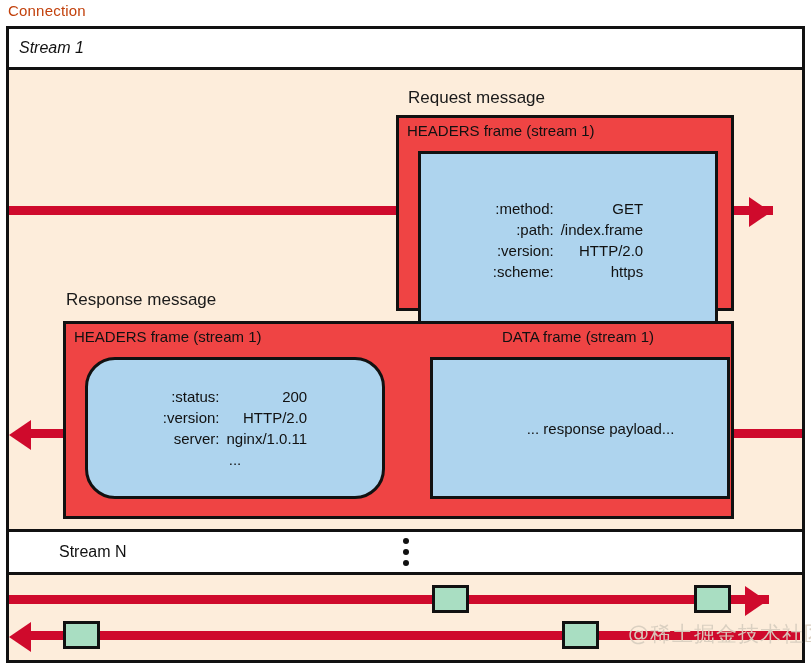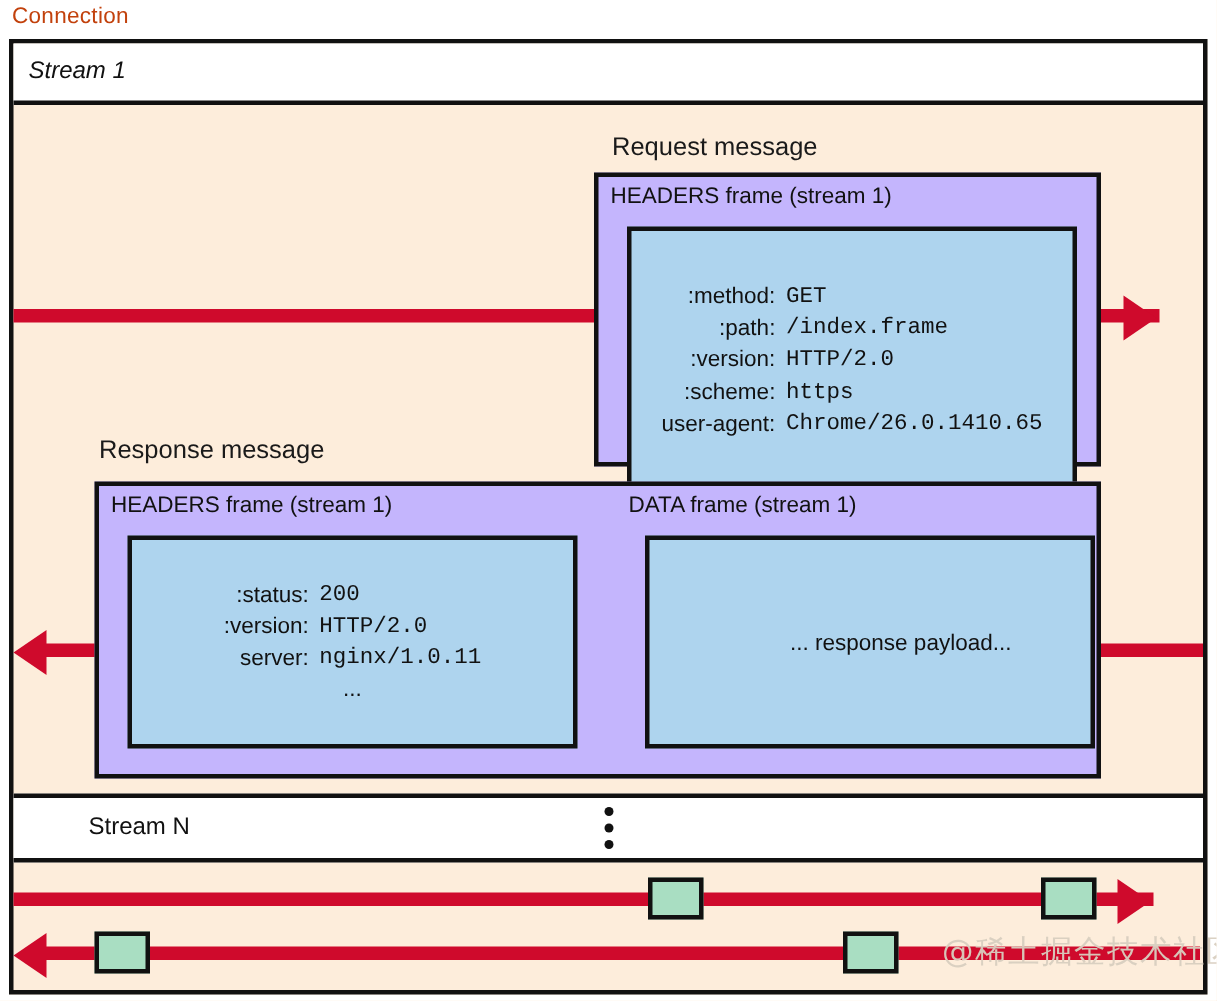--- a/index.html
+++ b/index.html
@@ -52,51 +52,51 @@
   #resp-line{left:30px;top:429px;width:772px;}
   #resp-head{left:9px;top:420px;}
 
   
   .msg-caption{font-size:17px;color:#1a1a1a;}
   #request-caption{left:408px;top:88px;}
   #response-caption{left:66px;top:290px;}
 
   
   .green-box{
-    background:#c4b5fd;border:3px solid #111;box-sizing:border-box;
+    background:#ef4444;border:3px solid #111;box-sizing:border-box;
   }
   .frame-title{font-size:15px;color:#111;padding:4px 0 0 8px;}
 
   #request-message{left:396px;top:115px;width:338px;height:196px;}
   #response-message{left:63px;top:321px;width:671px;height:198px;}
 
   
   .blue-box{
     background:#aed4ee;border:3px solid #111;box-sizing:border-box;
   }
 
   #request-headers-payload{left:19px;top:33px;width:300px;height:178px;
     display:flex;align-items:center;justify-content:center;}
   #response-headers-payload{left:19px;top:33px;width:300px;height:142px;
-    display:flex;align-items:center;justify-content:center;}
+    display:flex;align-items:center;justify-content:center;border-radius:30px;}
   #data-frame-payload{left:19px;top:33px;width:300px;height:142px;
     display:flex;align-items:center;justify-content:center;}
 
   
   table.kv{border-collapse:collapse;font-size:15px;color:#111;}
   table.kv td{padding:1px 0;line-height:1.28;white-space:nowrap;}
   table.kv td.k{text-align:right;padding-right:7px;}
-  table.kv td.v{text-align:left;font-family:Liberation Mono, monospace;}
+  table.kv td.v{text-align:right;}
   td.ellipsis-row{text-align:center;padding-top:4px;}
 
   .payload-text{font-size:15px;color:#111;margin-left:41px;}
 
   
   #resp-headers-frame{left:0;top:0;width:336px;height:192px;position:absolute;}
-  #resp-data-frame{left:345px;top:0;width:326px;height:192px;position:absolute;}
+  #resp-data-frame{left:345px;top:0;width:326px;height:192px;position:absolute;text-align:center;}
 
   
   #sn-line1{left:9px;top:595px;width:760px;}
   #sn-head1{left:745px;top:586px;}
   #sn-line2{left:30px;top:631px;width:770px;}
   #sn-head2{left:9px;top:622px;}
 
   .green-sq{
     background:#a9dec2;border:3px solid #111;box-sizing:border-box;
     width:37px;height:28px;
@@ -145,24 +145,20 @@
         <td class="v">/index.frame</td>
       </tr>
       <tr>
         <td class="k">:version:</td>
         <td class="v">HTTP/2.0</td>
       </tr>
       <tr>
         <td class="k">:scheme:</td>
         <td class="v">https</td>
       </tr>
-      <tr>
-        <td class="k">user-agent:</td>
-        <td class="v">Chrome/26.0.1410.65</td>
-      </tr>
     </tbody>
       </table>
   </div>
 </div>
 
 <div class="abs msg-caption" id="response-caption">Response message</div>
 
 <div class="abs green-box" id="response-message">
 
   <div id="resp-headers-frame">

